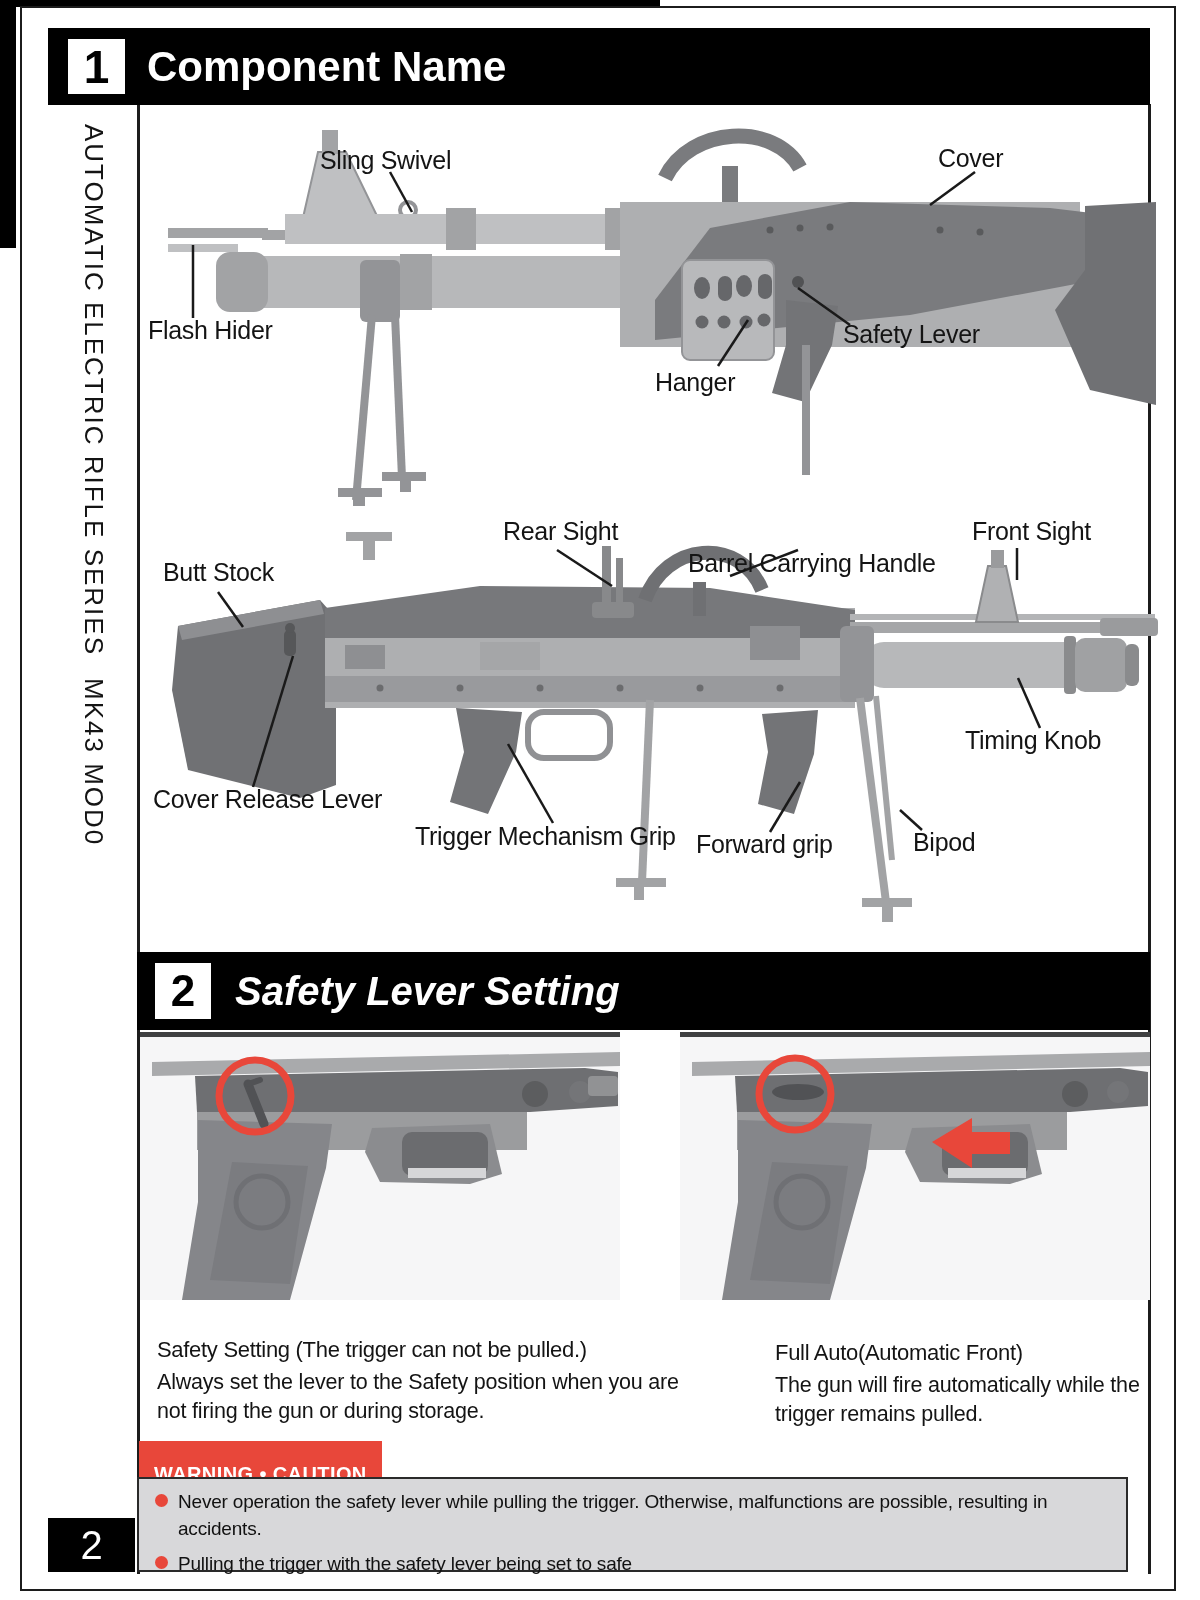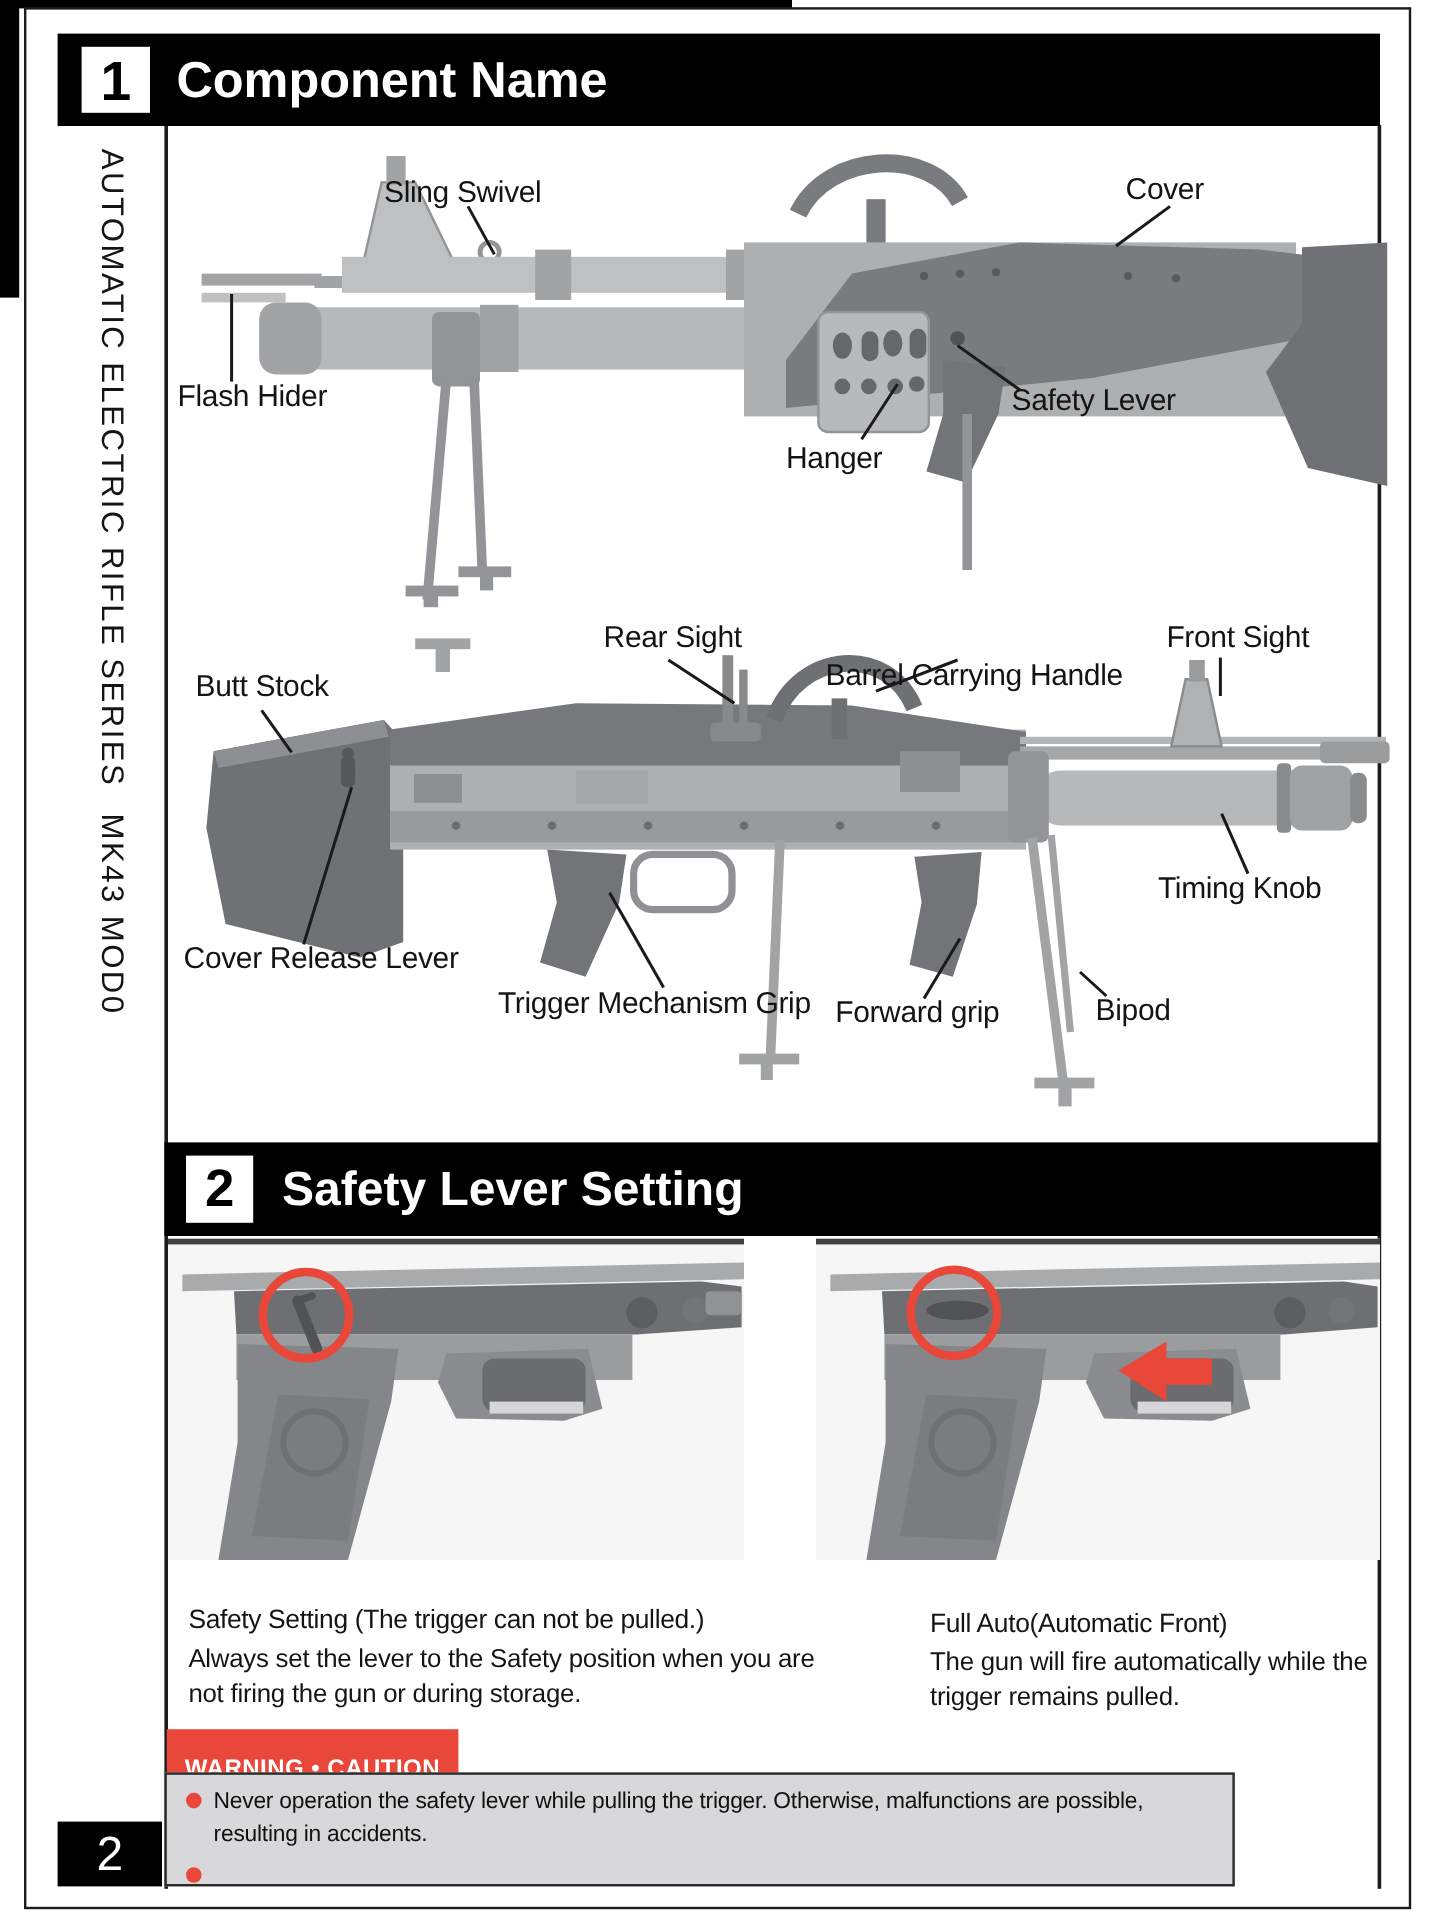--- a/index.html
+++ b/index.html
@@ -195,21 +195,21 @@
   <div class="dlabel" style="left:972px;top:517px;">Front Sight</div>
   <div class="dlabel" style="left:163px;top:558px;">Butt Stock</div>
   <div class="dlabel" style="left:965px;top:726px;">Timing Knob</div>
   <div class="dlabel" style="left:153px;top:785px;">Cover Release Lever</div>
   <div class="dlabel" style="left:415px;top:822px;">Trigger Mechanism Grip</div>
   <div class="dlabel" style="left:696px;top:830px;">Forward grip</div>
   <div class="dlabel" style="left:913px;top:828px;">Bipod</div>
 
   <div class="sec-header" style="left:137px;top:952px;width:1013px;height:78px;">
     <div class="sec-numbox" style="width:56px;height:56px;margin-left:18px;font-size:44px;">2</div>
-    <div class="sec-title" style="font-size:40px;margin-left:24px;">Safety Lever Setting</div>
+    <div class="sec-title" style="font-size:40px;margin-left:24px;font-style:italic;">Safety Lever Setting</div>
   </div>
 
   <svg class="photo" style="left:140px;top:1032px;" width="480" height="268" viewBox="0 0 480 268">
     <rect x="0" y="0" width="480" height="268" fill="#f6f6f7"></rect>
     <rect x="0" y="0" width="480" height="5" fill="#3f4042"></rect>
     <g>
       <polygon points="12,30 480,20 480,34 12,44" fill="#a9aaac"></polygon>
       <polygon points="55,44 445,36 478,40 478,74 390,80 57,80" fill="#6e6f72"></polygon>
       <rect x="57" y="80" width="330" height="38" fill="#9b9c9e"></rect>
       <circle cx="395" cy="62" r="13" fill="#5c5d5f"></circle>
@@ -251,27 +251,28 @@
   <div class="caption" style="left:157px;top:1337px;width:540px;">
     <p class="cap-title">Safety Setting (The trigger can not be pulled.)</p>
     <p class="cap-body">Always set the lever to the Safety position when you are not firing the gun or during storage.</p>
   </div>
   <div class="caption" style="left:775px;top:1340px;width:400px;">
     <p class="cap-title">Full Auto(Automatic Front)</p>
     <p class="cap-body">The gun will fire automatically while the trigger remains pulled.</p>
   </div>
 
   <div class="warn-badge" style="left:139px;top:1441px;">WARNING • CAUTION</div>
-  <div class="warn-box" style="left:137px;top:1477px;width:892px;height:95px;">
+  <div class="warn-box" style="left:137px;top:1477px;width:991px;height:95px;">
     <div class="warn-item">
       <span class="warn-dot"></span>
       <span class="warn-text">Never operation the safety lever while pulling the trigger. Otherwise, malfunctions are possible, resulting in accidents.</span>
     </div>
     <div class="warn-item">
       <span class="warn-dot"></span>
+      <span class="warn-text">Pulling the trigger with the safety lever being set to safe</span>
     </div>
   </div>
 
   <div class="pagenum-box">
     <span>2</span>
   </div>
 
 </div>
 
 </body></html>

